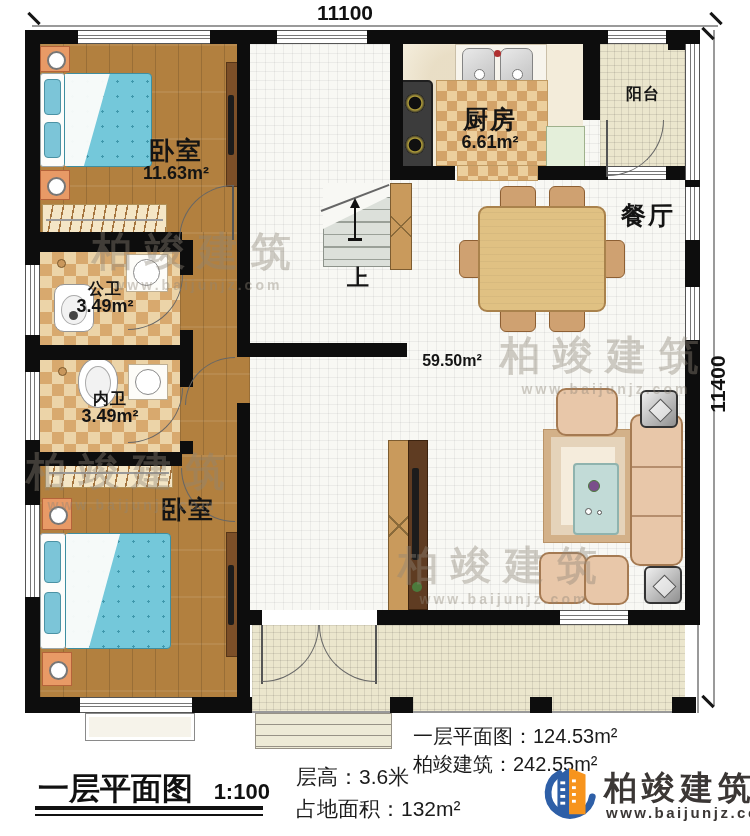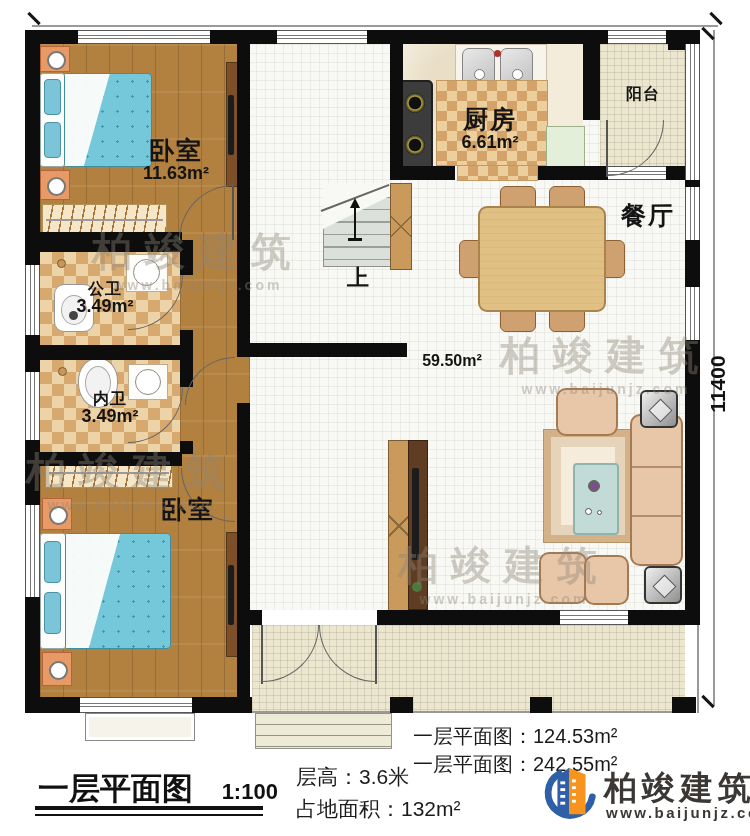--- a/index.html
+++ b/index.html
@@ -67,20 +67,21 @@
   .dimline{background:#9a9a9a;z-index:40;}
   .tick{width:16px;height:3px;background:#151515;transform:rotate(45deg);z-index:41;}
   .dimtext{color:#111;font-weight:700;font-size:21px;text-align:center;z-index:41;}
   .ft{color:#1b1b1b;z-index:40;white-space:nowrap;}
 </style>
 </head>
 <body>
 
 <div id="stage">
 
+  <div class="abs dimtext" style="left:250px;top:1px;width:190px;">11100</div>
   <div class="abs dimline" style="left:32px;top:25px;width:686px;height:1.5px;"></div>
   <div class="abs tick" style="left:26px;top:17px;"></div>
   <div class="abs tick" style="left:708px;top:17px;"></div>
   <div class="abs dimline" style="left:713px;top:30px;width:1.5px;height:676px;"></div>
   <div class="abs tick" style="left:700px;top:32px;"></div>
   <div class="abs tick" style="left:700px;top:700px;"></div>
   <div class="abs dimtext" style="left:688px;top:372px;width:60px;transform:rotate(-90deg);">11400</div>
 
   <div class="abs tile" style="left:40px;top:44px;width:645px;height:566px;"></div>
   <div class="abs wood" style="left:40px;top:44px;width:197px;height:188px;"></div>
@@ -297,28 +298,28 @@
     <div class="big">柏竣建筑</div>
     <div class="url">www.baijunjz.com</div>
   </div>
   <div class="abs wm" style="left:398px;top:538px;">
     <div class="big">柏竣建筑</div>
     <div class="url">www.baijunjz.com</div>
   </div>
 
   <div class="abs ft" style="left:38px;top:768px;font-size:31px;font-weight:600;color:#111;">
     <span>一层平面图</span>
-    <span style="font-size:22px;margin-left:20px;">1:100</span>
+    <span style="font-size:22px;margin-left:12px;">1:100</span>
   </div>
   <div class="abs" style="left:35px;top:806px;width:228px;height:4px;background:#111;z-index:40;"></div>
   <div class="abs" style="left:35px;top:814px;width:228px;height:2px;background:#111;z-index:40;"></div>
   <div class="abs ft" style="left:296px;top:763px;font-size:21px;">层高：3.6米</div>
   <div class="abs ft" style="left:296px;top:795px;font-size:21px;">占地面积：132m²</div>
   <div class="abs ft" style="left:413px;top:723px;font-size:20px;">一层平面图：124.53m²</div>
-  <div class="abs ft" style="left:413px;top:751px;font-size:20px;">一层平面图：242.55m²</div>
+  <div class="abs ft" style="left:413px;top:751px;font-size:20px;">柏竣建筑：242.55m²</div>
 
   <div class="abs" style="left:540px;top:760px;width:200px;height:70px;z-index:40;">
     <span style="position:absolute;left:0;top:2px;">
       <svg width="62" height="62" viewBox="0 0 64 64">
         <path d="M20 12 A23 23 0 1 0 54 36" fill="none" stroke="#2e5fa7" stroke-width="7" stroke-linecap="round"></path>
         <path d="M30 6 L47 13 L47 54 L30 54 Z" fill="#f7941d"></path>
         <path d="M18 15 L30 6 L30 54 L18 54 Z" fill="#2e5fa7"></path>
         <g fill="#fff">
           <rect x="21" y="20" width="5" height="3"></rect>
             <rect x="21" y="27" width="5" height="3"></rect>

